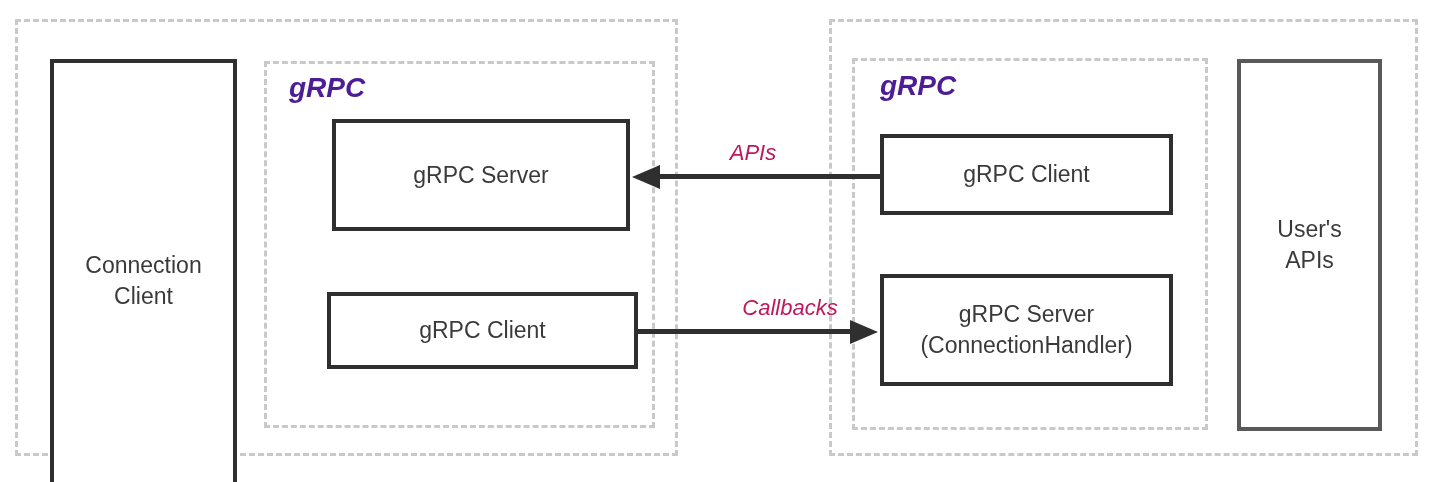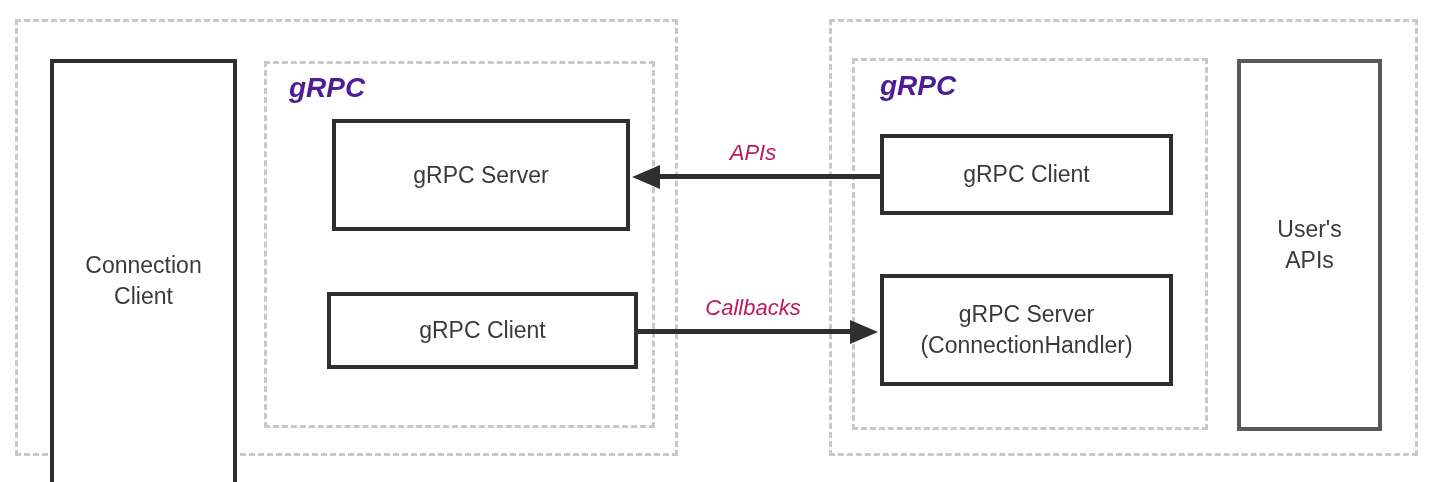--- a/index.html
+++ b/index.html
@@ -112,17 +112,17 @@
 
   <div class="abs solid-box light-border" style="left:1237px; top:59px; width:145px; height:372px;">
     <span>User's</span>
     <span>APIs</span>
   </div>
 
   <div class="abs arrow-label" style="left:653px; top:140px; width:200px;">APIs</div>
   <div class="abs arrow-line" style="left:656px; top:174px; width:224px;"></div>
   <div class="abs arrowhead-left" style="left:632px; top:165px;"></div>
 
-  <div class="abs arrow-label" style="left:653px; top:295px; width:200px;">Callbacks</div>
+  <div class="abs arrow-label" style="left:690px; top:295px; width:200px;">Callbacks</div>
   <div class="abs arrow-line" style="left:638px; top:329px; width:214px;"></div>
   <div class="abs arrowhead-right" style="left:850px; top:320px;"></div>
 
 </div>
 
 </body></html>

